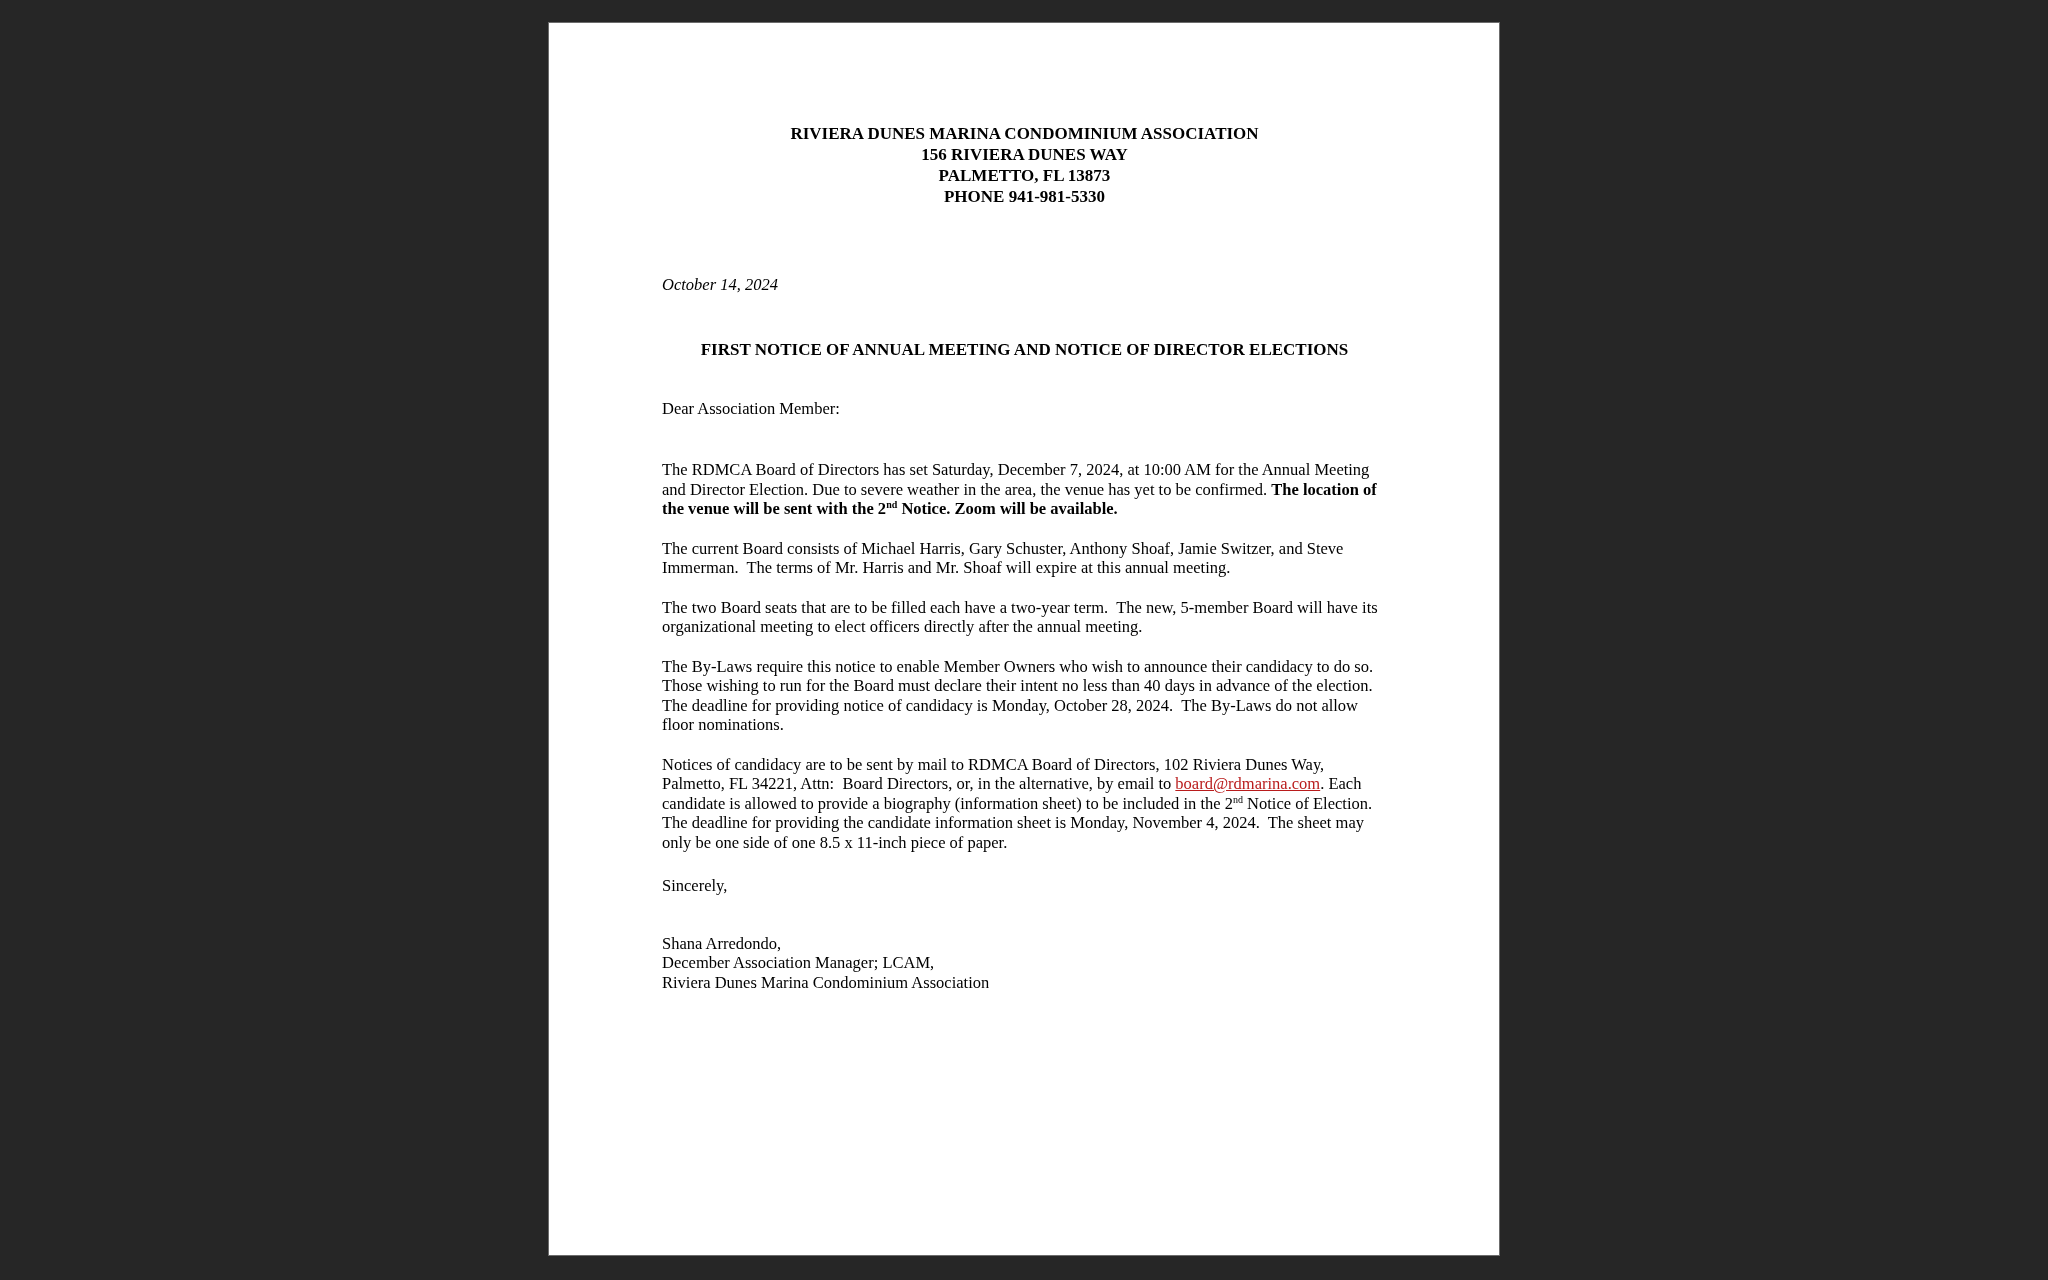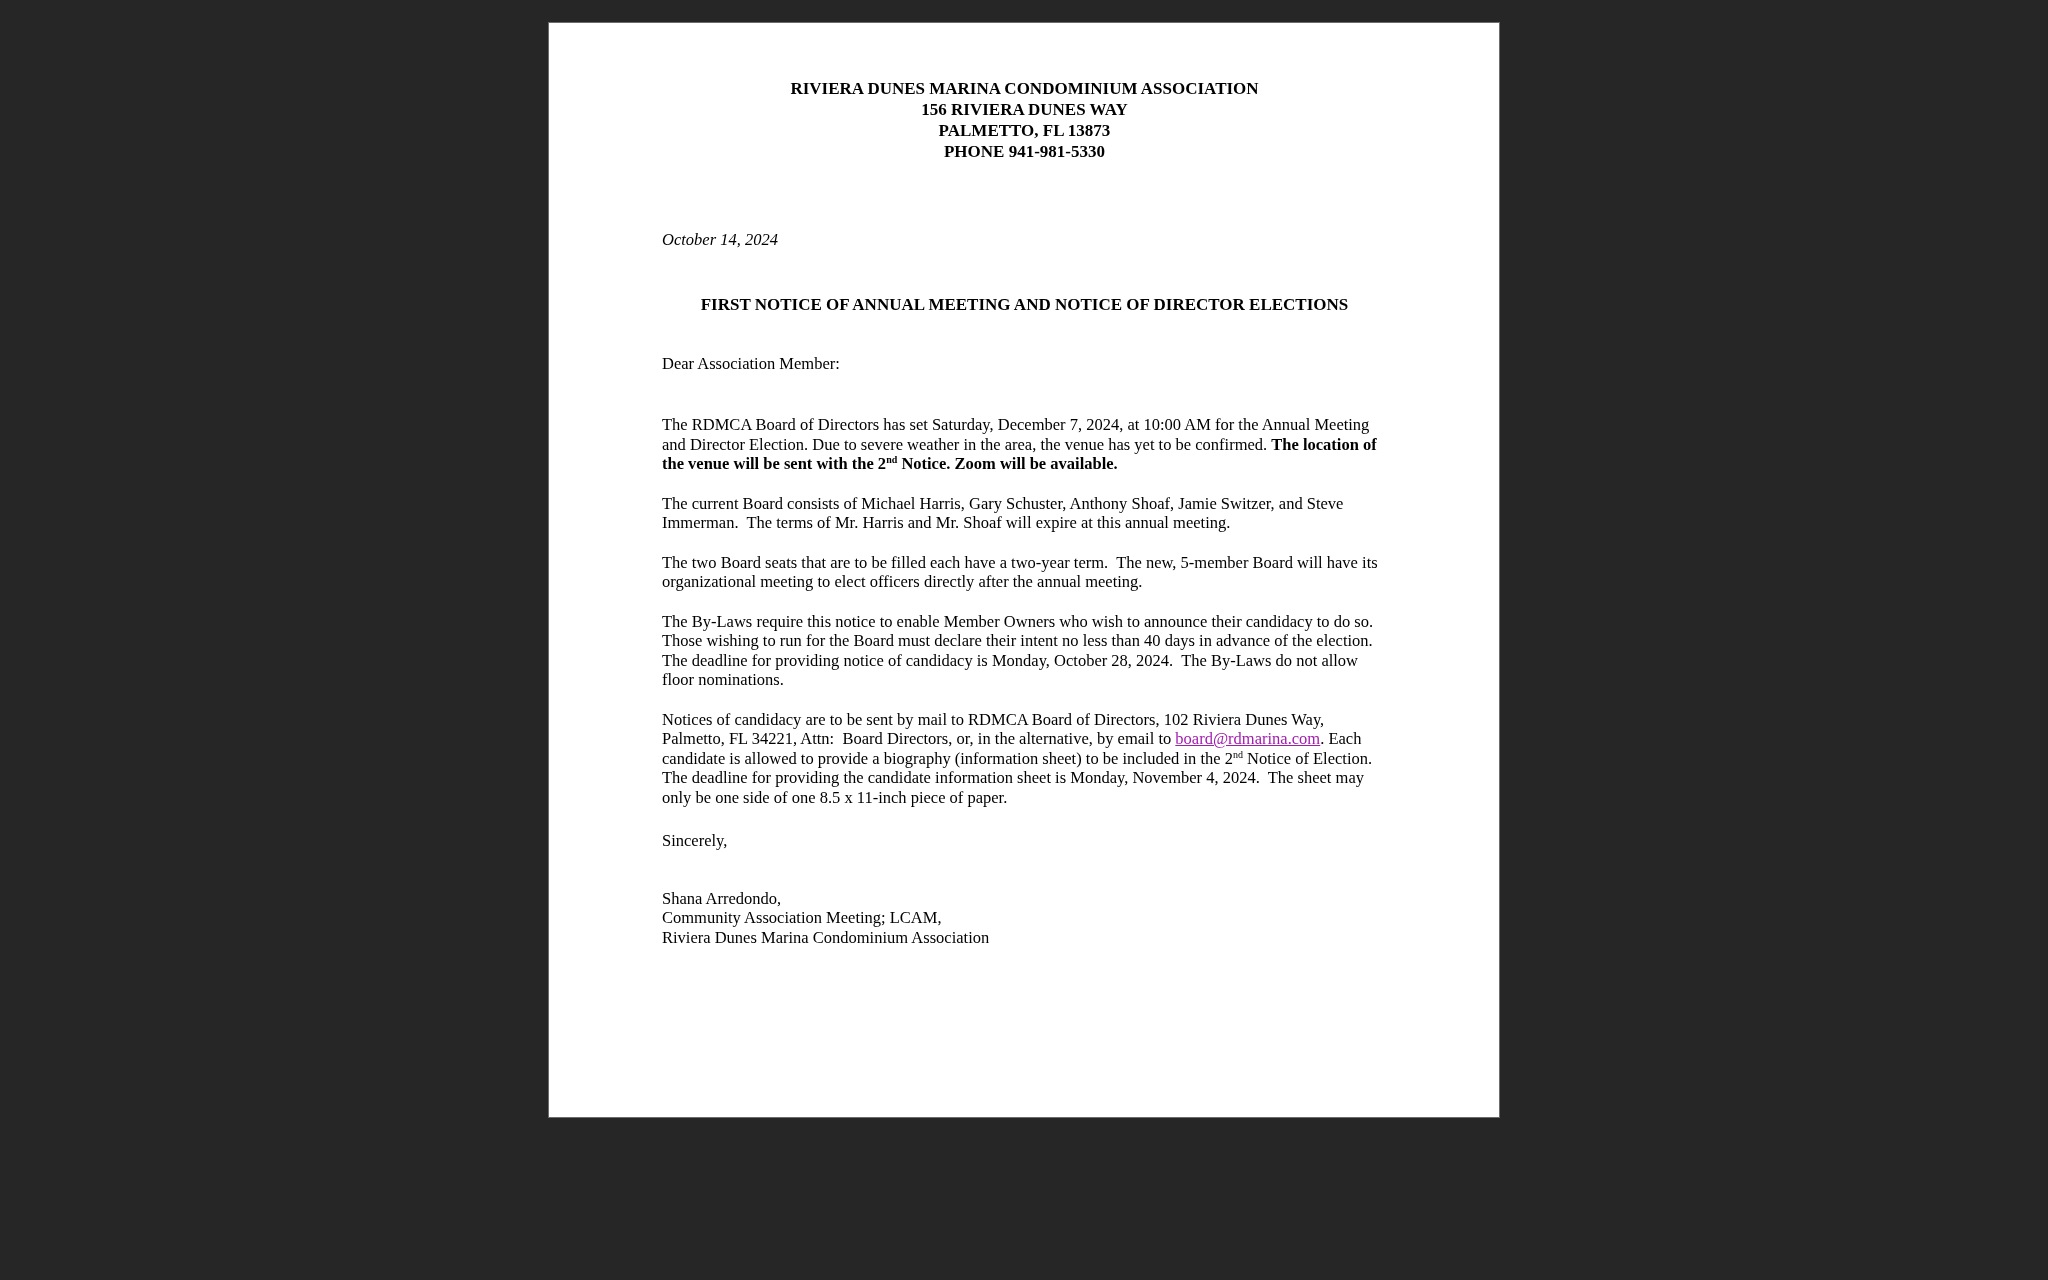--- a/index.html
+++ b/index.html
@@ -9,25 +9,25 @@
   body {
     width: 2048px;
     height: 1280px;
     background: #262626;
     overflow: hidden;
     font-family: "Liberation Serif", "DejaVu Serif", serif;
   }
   .page {
     position: relative;
     width: 950px;
-    height: 1094px;
+    height: 1232px;
     margin: 23px auto 0;
     background: #ffffff;
     box-sizing: border-box;
-    padding: 55px 112px 0 113px;
+    padding: 100px 112px 0 113px;
     color: #000000;
     font-size: 16.5px;
     line-height: 19.5px;
     box-shadow: 0 0 0 1px rgba(165,165,165,0.55);
   }
   .letterhead {
     text-align: center;
     font-weight: bold;
     font-size: 17px;
     line-height: 21px;
@@ -57,21 +57,21 @@
     white-space: pre-wrap;
   }
   .bold-run { font-weight: bold; }
   sup.ord {
     font-size: 10px;
     vertical-align: super;
     line-height: 0;
     text-align: center;
   }
   a.email-link {
-    color: #a21caf;
+    color: #b91c1c;
     cursor: pointer;
   }
   .valediction {
     margin: 24px 0 38px 0;
     white-space: pre-wrap;
   }
   .sig-line { white-space: pre-wrap; }
 </style>
 </head>
 <body>
@@ -98,17 +98,17 @@
   <p class="body-para">The two Board seats that are to be filled each have a two-year term.  The new, 5-member Board will have its organizational meeting to elect officers directly after the annual meeting.</p>
 
   <p class="body-para">The By-Laws require this notice to enable Member Owners who wish to announce their candidacy to do so.  Those wishing to run for the Board must declare their intent no less than 40 days in advance of the election.  The deadline for providing notice of candidacy is Monday, October 28, 2024.  The By-Laws do not allow floor nominations.</p>
 
   <p class="body-para"><span>Notices of candidacy are to be sent by mail to RDMCA Board of Directors, 102 Riviera Dunes Way, Palmetto, FL 34221, Attn:  Board Directors, or, in the alternative, by email to </span><a class="email-link" href="#">board@rdmarina.com</a><span>. Each candidate is allowed to provide a biography (information sheet) to be included in the 2</span><sup class="ord">nd</sup><span> Notice of Election.  The deadline for providing the candidate information sheet is Monday, November 4, 2024.  The sheet may only be one side of one 8.5 x 11-inch piece of paper.</span></p>
 
   <div class="valediction">Sincerely,</div>
 
   <div class="signature-block">
     <div class="sig-line">Shana Arredondo,</div>
-    <div class="sig-line">Community Association Meeting; LCAM,</div>
+    <div class="sig-line">December Association Manager; LCAM,</div>
     <div class="sig-line">Riviera Dunes Marina Condominium Association</div>
   </div>
 
 </div>
 
 </body></html>

